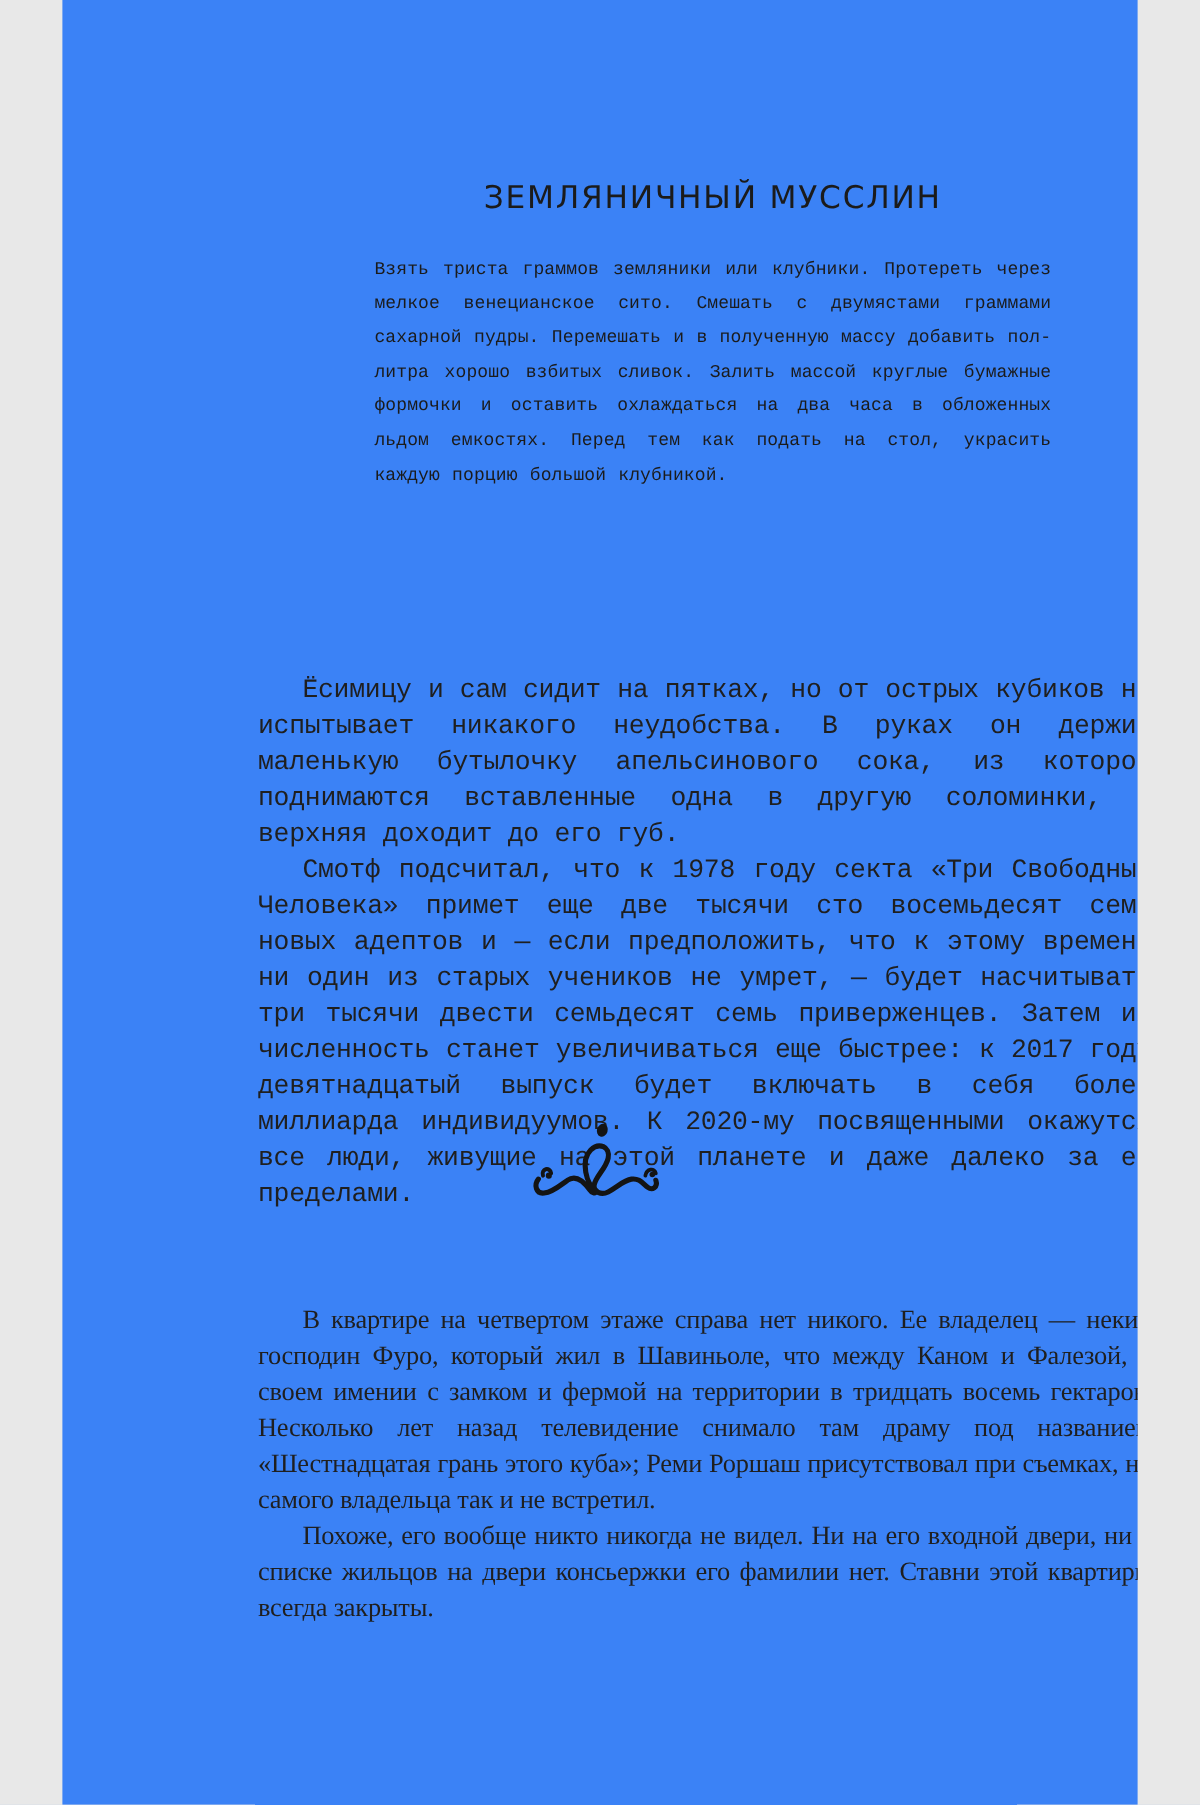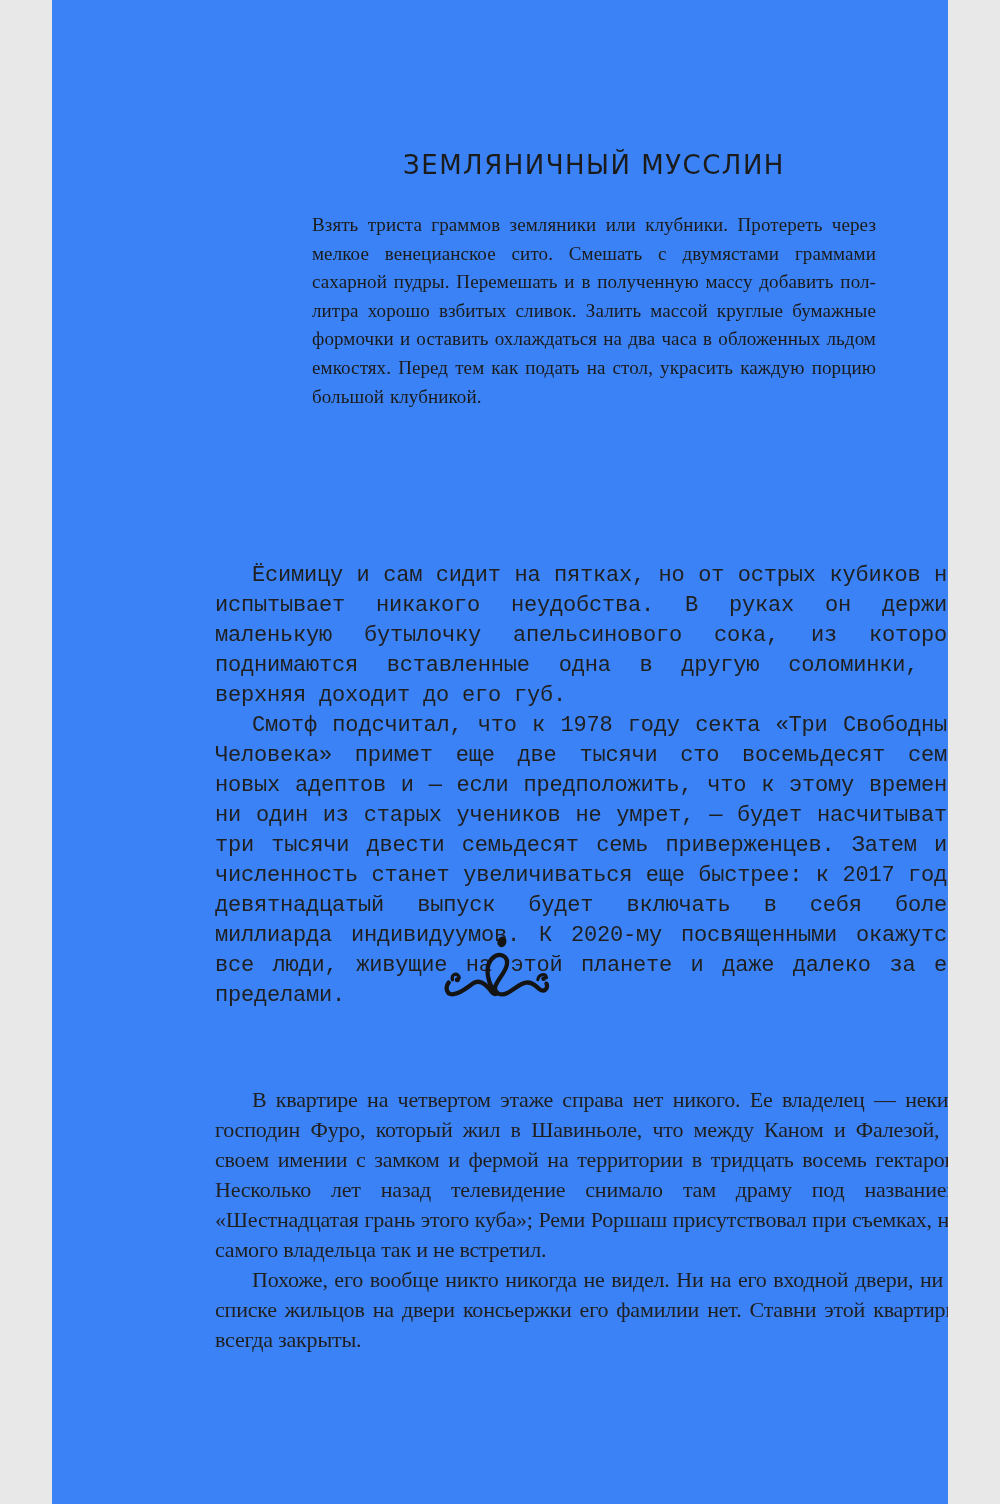--- a/index.html
+++ b/index.html
@@ -28,22 +28,22 @@
     font-family: "DejaVu Sans", sans-serif;
     font-size: 26px;
     font-weight: 400;
     letter-spacing: 1.5px;
     text-align: center;
     color: #1b1b1b;
     margin: 0;
   }
   .recipe-text {
     margin: 31px 0 0 0;
-    font-family: Liberation Serif, serif;
-    font-size: 19px;
+    font-family: Liberation Mono, monospace;
+    font-size: 15px;
     line-height: 28.6px;
     text-align: justify;
     letter-spacing: 0.1px;
     word-spacing: 1px;
     color: #1b1b1b;
     hyphens: auto;
   }
 
   
   .body-section {

